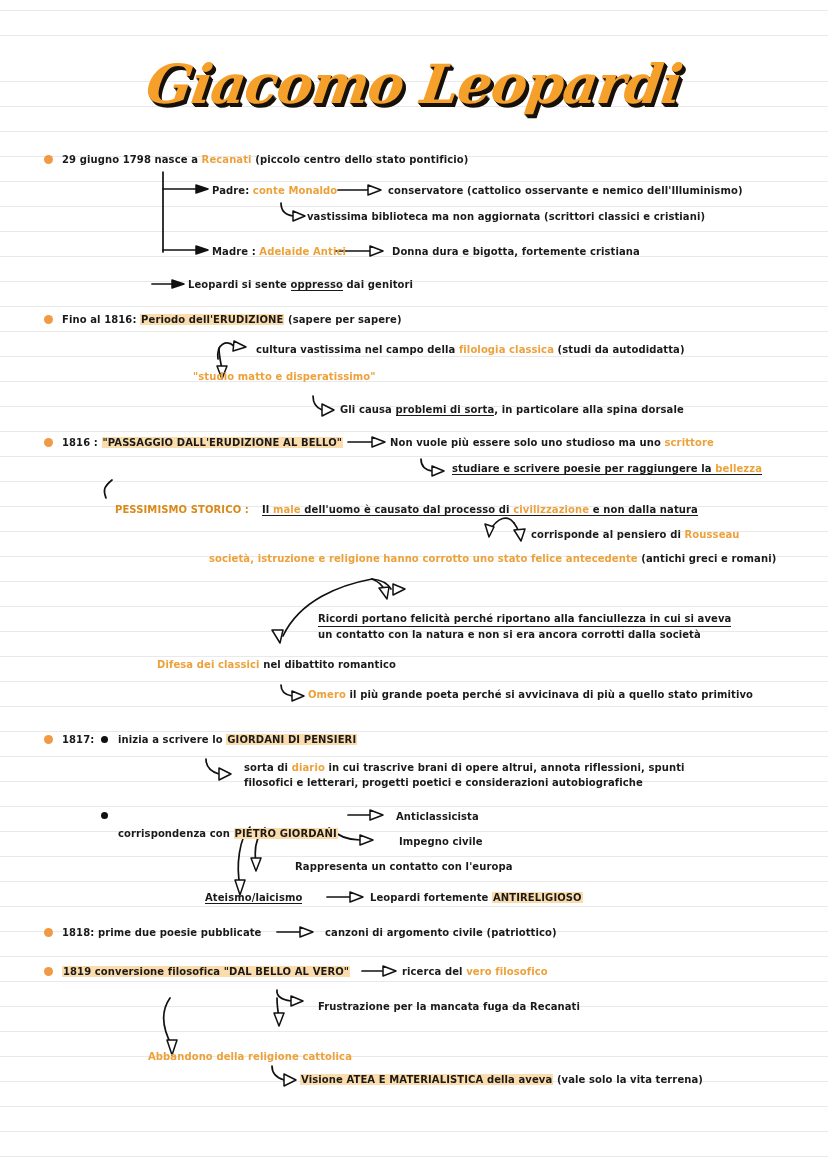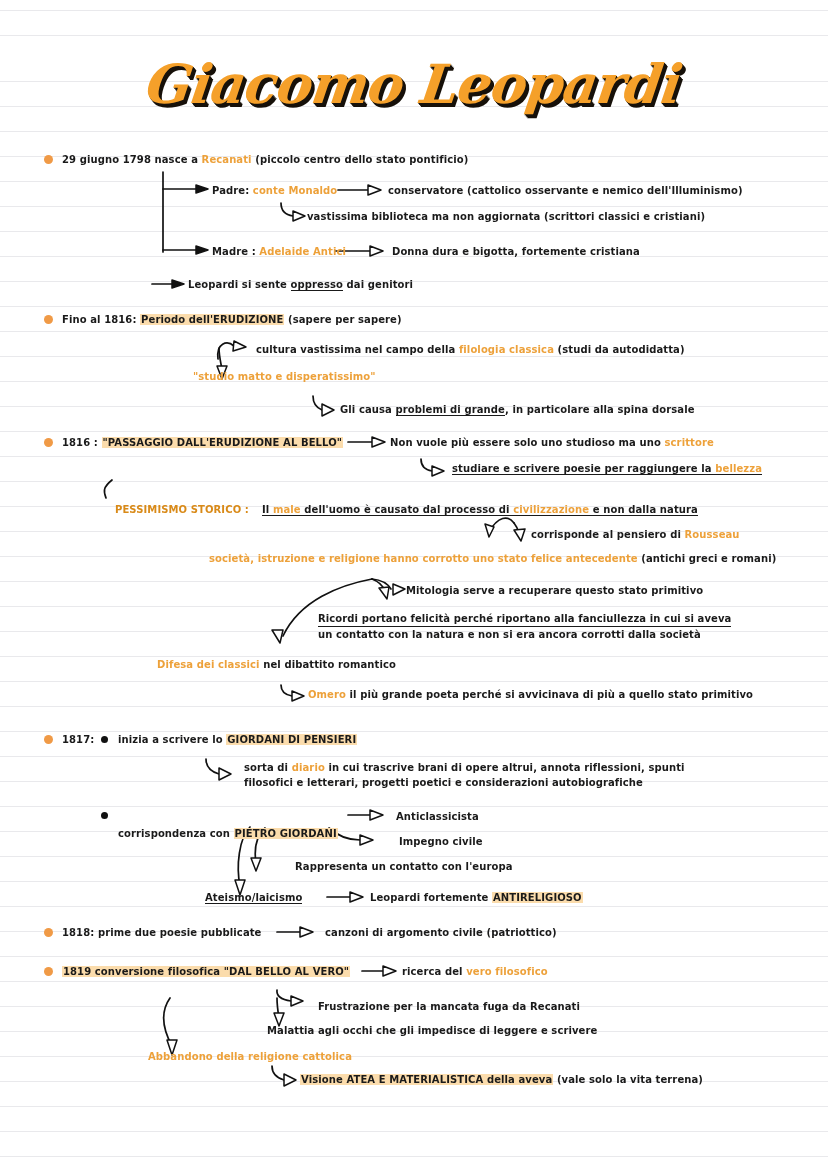--- a/index.html
+++ b/index.html
@@ -190,35 +190,34 @@
   <div class="n b" style="left:392px;top:245px;">Donna dura e bigotta, fortemente cristiana</div>
 
   <div class="n b" style="left:188px;top:278px;"><span>Leopardi si sente </span><span class="ul">oppresso</span><span> dai genitori</span></div>
 
   <div class="n b" style="left:62px;top:313px;"><span>Fino al 1816: </span><span class="hl">Periodo dell'ERUDIZIONE</span><span> (sapere per sapere)</span></div>
 
   <div class="n b" style="left:256px;top:343px;"><span>cultura vastissima nel campo della </span><span class="or">filologia classica</span><span> (studi da autodidatta)</span></div>
 
   <div class="n b or" style="left:193px;top:370px;">"studio matto e disperatissimo"</div>
 
-  <div class="n b" style="left:340px;top:403px;"><span>Gli causa </span><span class="ul">problemi di grande</span><span>, in particolare alla spina dorsale</span></div>
+  <div class="n b" style="left:340px;top:403px;"><span>Gli causa </span><span class="ul">problemi di sorta</span><span>, in particolare alla spina dorsale</span></div>
 
   <div class="n b" style="left:62px;top:436px;"><span>1816 : </span><span class="hl">"PASSAGGIO DALL'ERUDIZIONE AL BELLO"</span></div>
   <div class="n b" style="left:390px;top:436px;"><span>Non vuole più essere solo uno studioso ma uno </span><span class="or">scrittore</span></div>
 
   <div class="n b" style="left:452px;top:462px;"><span class="ul">studiare e scrivere poesie per raggiungere la </span><span class="ul or">bellezza</span></div>
 
   <div class="n b orb" style="left:115px;top:503px;">PESSIMISMO STORICO :</div>
   <div class="n b" style="left:262px;top:503px;"><span class="ul">Il </span><span class="ul or">male</span><span class="ul"> dell'uomo è causato dal processo di </span><span class="ul or">civilizzazione</span><span class="ul"> e non dalla natura</span></div>
 
   <div class="n b" style="left:531px;top:528px;"><span>corrisponde al pensiero di </span><span class="or">Rousseau</span></div>
 
   <div class="n b" style="left:209px;top:552px;"><span class="or">società, istruzione e religione hanno corrotto uno stato felice antecedente</span><span> (antichi greci e romani)</span></div>
 
-  <div class="n b" style="left:406px;top:584px;">Mitologia serve a recuperare questo stato primitivo</div>
 
   <div class="n b" style="left:318px;top:612px;"><span class="ul" style="display:inline-block;">Ricordi portano felicità perché riportano alla fanciullezza in cui si aveva</span><br><span style="display:inline-block;margin-top:1px;">un contatto con la natura e non si era ancora corrotti dalla società</span></div>
 
   <div class="n b" style="left:157px;top:658px;"><span class="or">Difesa dei classici</span><span> nel dibattito romantico</span></div>
 
   <div class="n b" style="left:308px;top:688px;"><span class="or">Omero</span><span> il più grande poeta perché si avvicinava di più a quello stato primitivo</span></div>
 
   <div class="n b" style="left:62px;top:733px;">1817:</div>
   <div class="n b" style="left:118px;top:733px;"><span>inizia a scrivere lo </span><span class="hl">GIORDANI DI PENSIERI</span></div>
 
@@ -235,19 +234,18 @@
   <div class="n b" style="left:370px;top:891px;"><span>Leopardi fortemente </span><span class="hl">ANTIRELIGIOSO</span></div>
 
   <div class="n b" style="left:62px;top:926px;">1818: prime due poesie pubblicate</div>
   <div class="n b" style="left:325px;top:926px;">canzoni di argomento civile (patriottico)</div>
 
   <div class="n b" style="left:62px;top:965px;"><span class="hl">1819 conversione filosofica "DAL BELLO AL VERO"</span></div>
   <div class="n b" style="left:402px;top:965px;"><span>ricerca del </span><span class="or">vero filosofico</span></div>
 
   <div class="n b" style="left:318px;top:1000px;">Frustrazione per la mancata fuga da Recanati</div>
 
-  <div class="n b" style="left:267px;top:1024px;">Malattia agli occhi che gli impedisce di leggere e scrivere</div>
 
   <div class="n b or" style="left:148px;top:1050px;">Abbandono della religione cattolica</div>
 
   <div class="n b" style="left:300px;top:1073px;"><span class="hl">Visione ATEA E MATERIALISTICA della aveva</span><span> (vale solo la vita terrena)</span></div>
 
 </div>
 
 </body></html>

